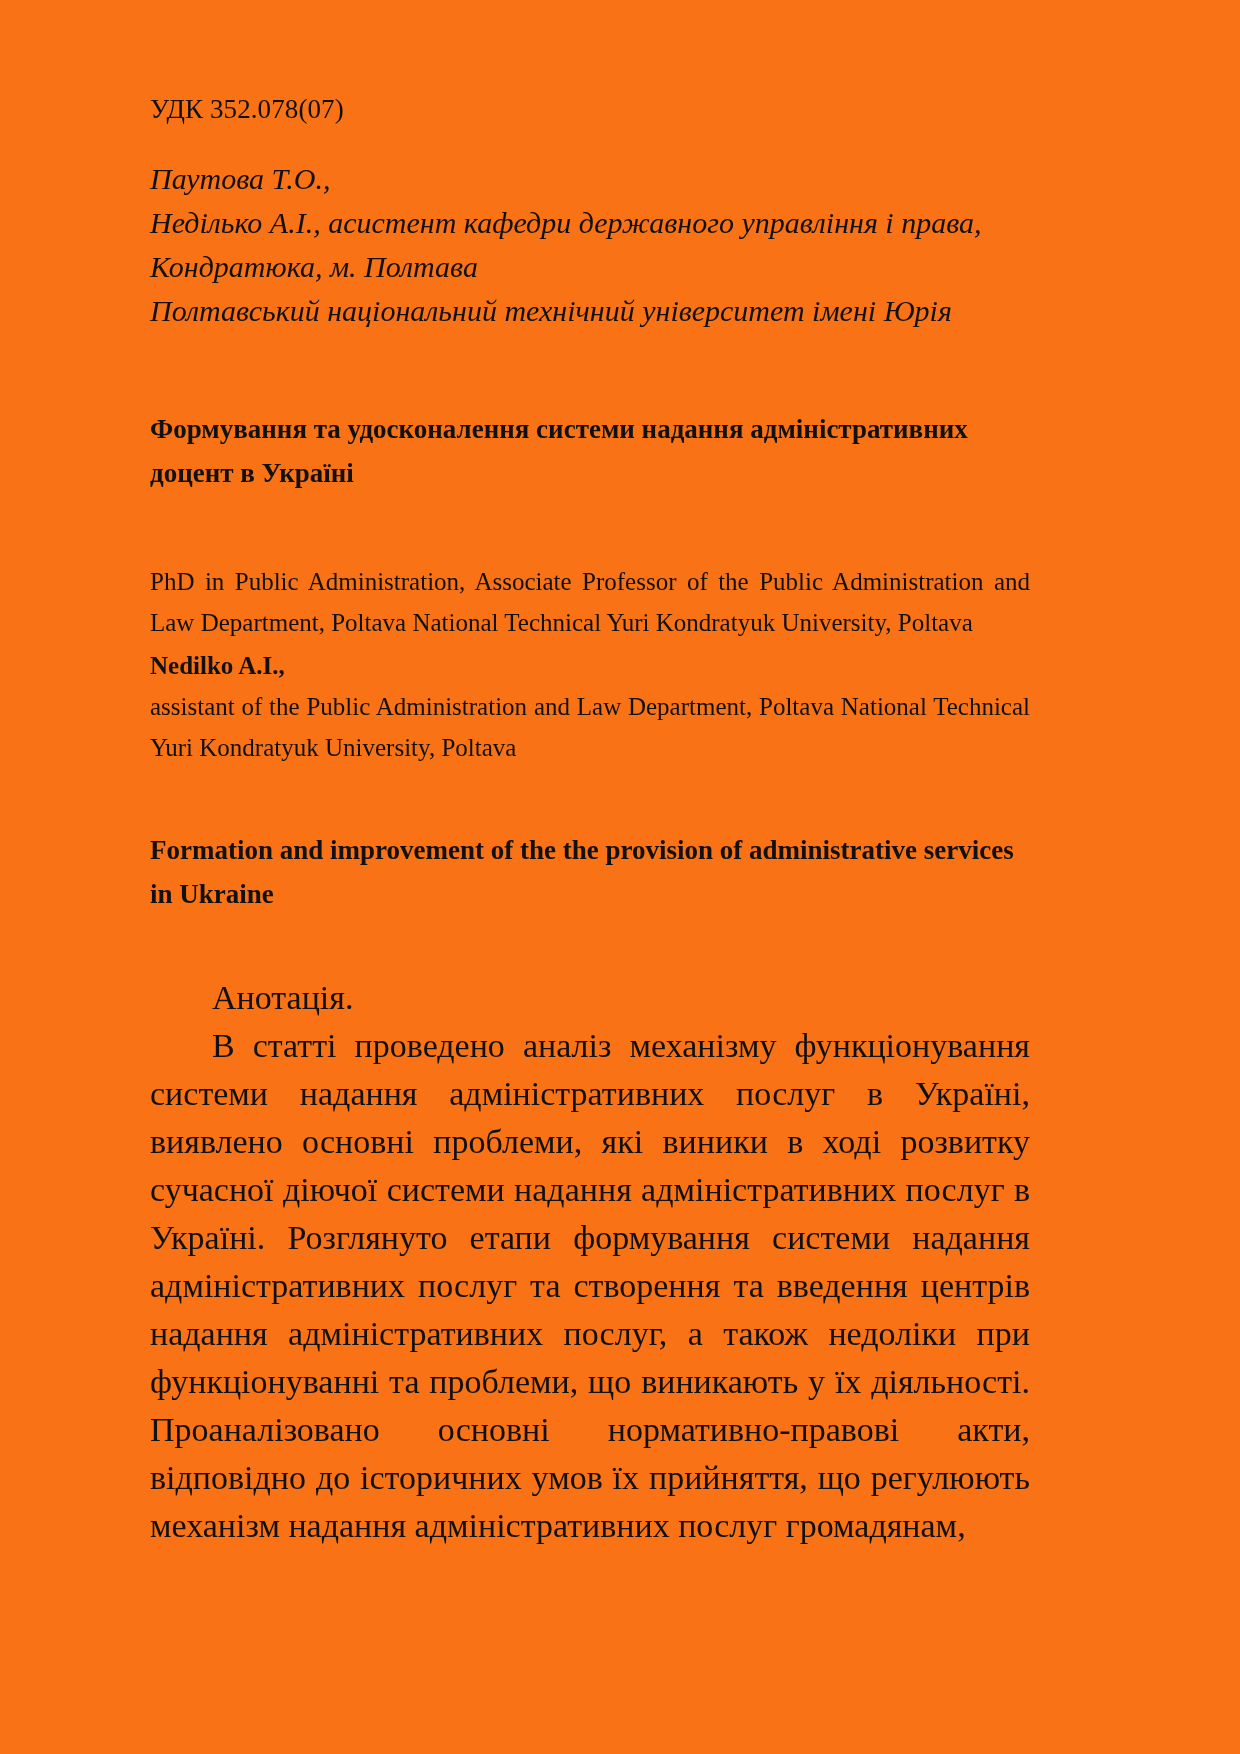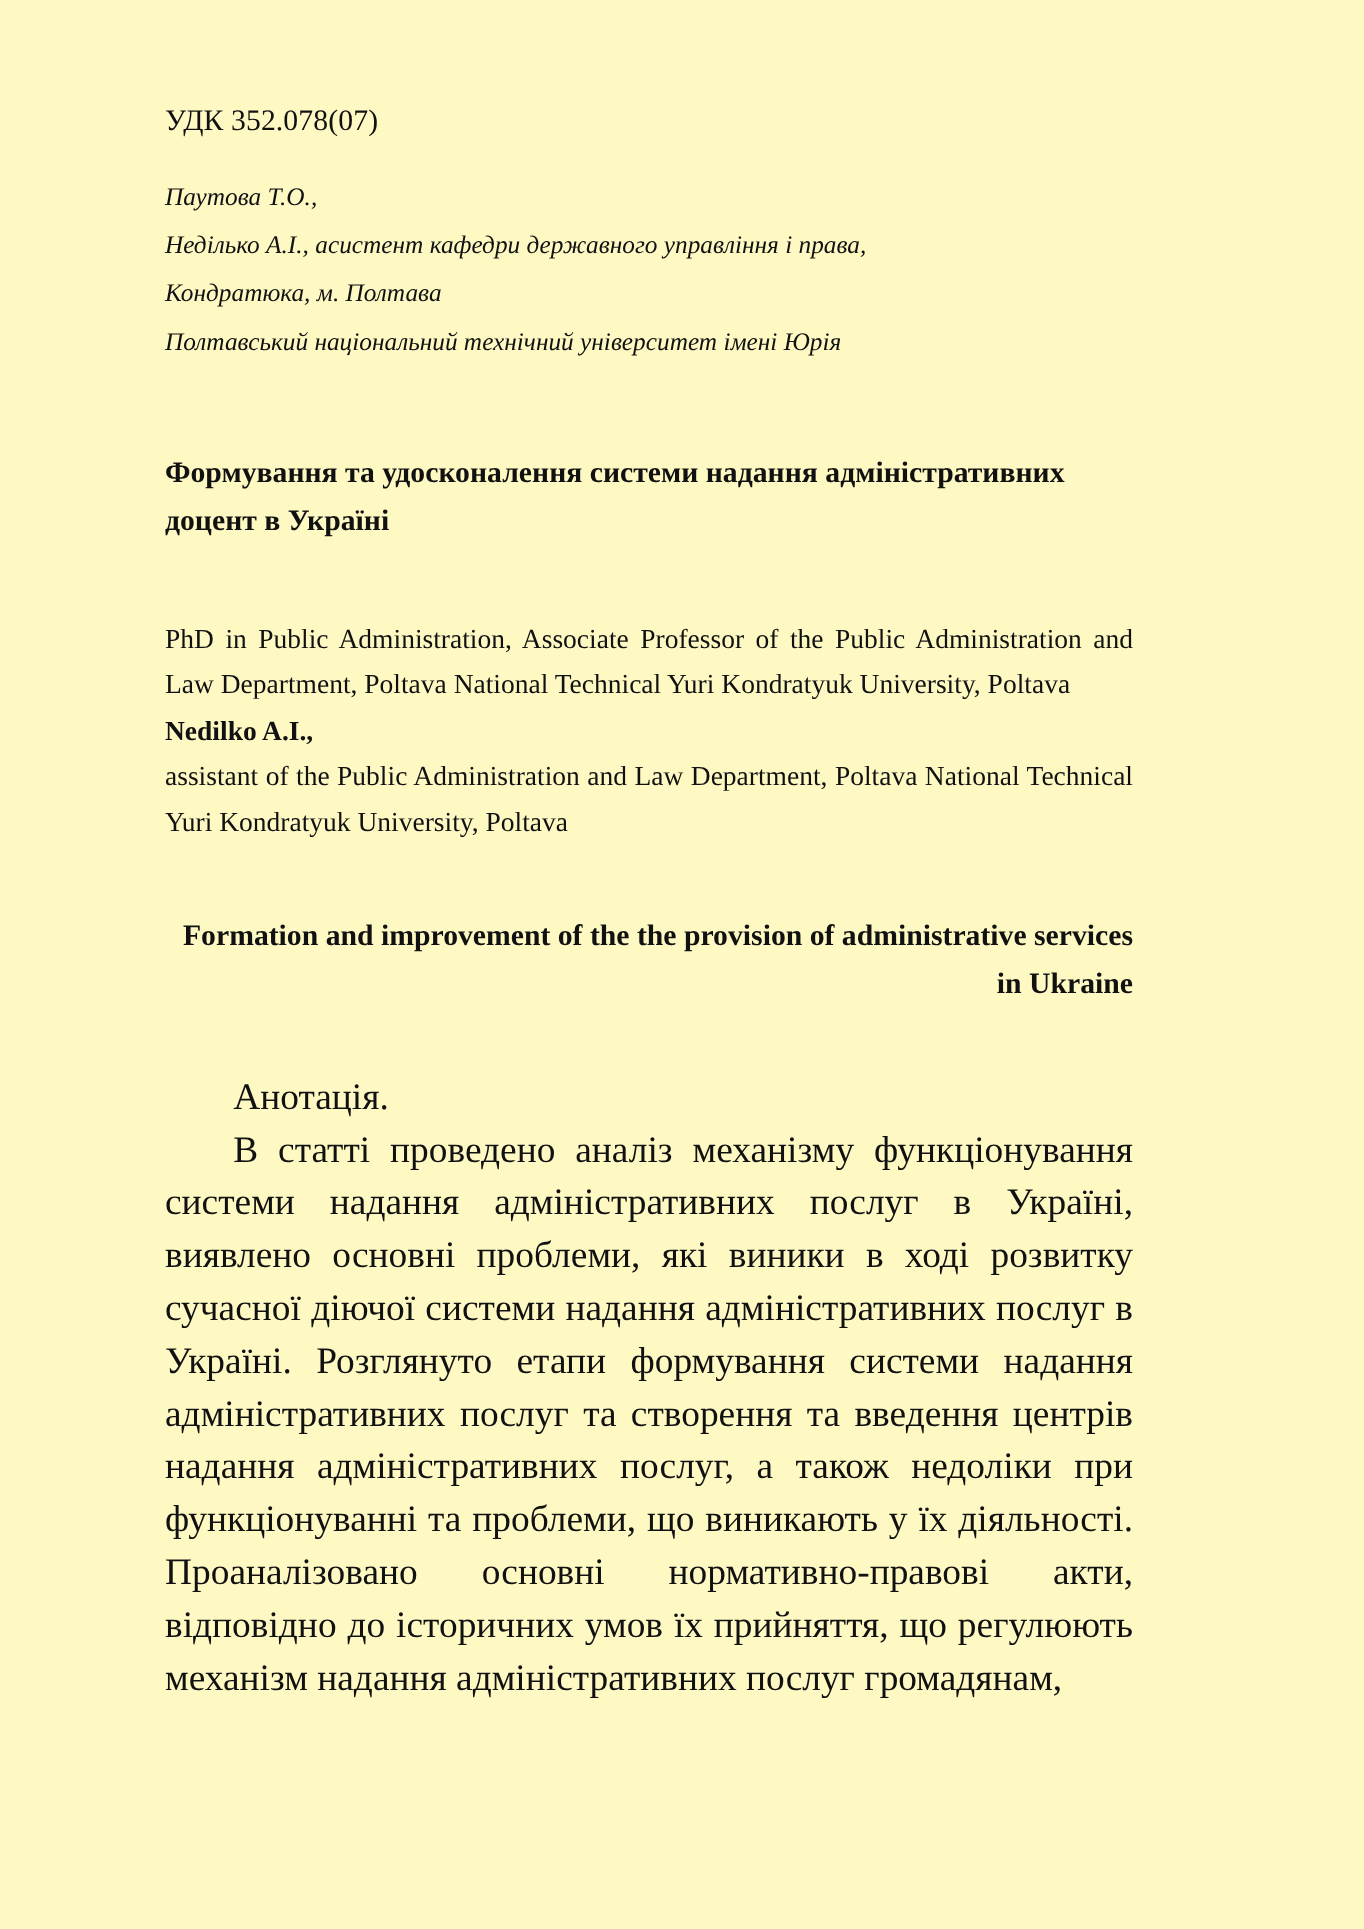--- a/index.html
+++ b/index.html
@@ -13,41 +13,41 @@
     font-family: "Liberation Serif", "DejaVu Serif", serif;
     color: #111111;
     position: relative;
     overflow: hidden;
   }
 
   .page {
     position: relative;
     width: 1240px;
     height: 1754px;
-    background: #fef9c3;
+    background: #f97316;
     box-sizing: border-box;
     padding: 96px 150px 0 150px;
   }
 
   .content {
     width: 880px;
   }
 
   
   .udk {
     font-size: 27px;
     line-height: 1.0;
     margin: 0 0 34px 0;
     letter-spacing: 0.1px;
   }
 
   
   .uk-authors {
     font-style: italic;
-    font-size: 23px;
+    font-size: 30px;
     line-height: 44px;
     margin: 0;
   }
   .uk-authors .ln {
     display: block;
     white-space: nowrap;
   }
 
   
   .uk-title {
@@ -81,21 +81,21 @@
   }
   .en-authors .block-2 {
     margin-top: 2px;
   }
 
   
   .en-title {
     font-weight: bold;
     font-size: 27px;
     line-height: 44px;
-    text-align: right;
+    text-align: left;
     margin: 60px 0 0 0;
   }
   .en-title .ln {
     display: block;
   }
 
   
   .abstract {
     margin: 58px 0 0 0;
     font-size: 34px;

